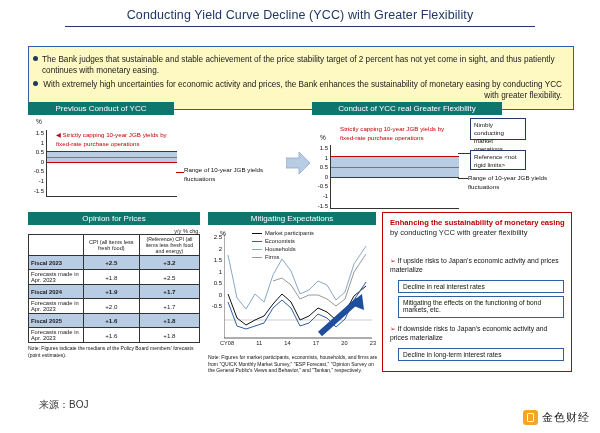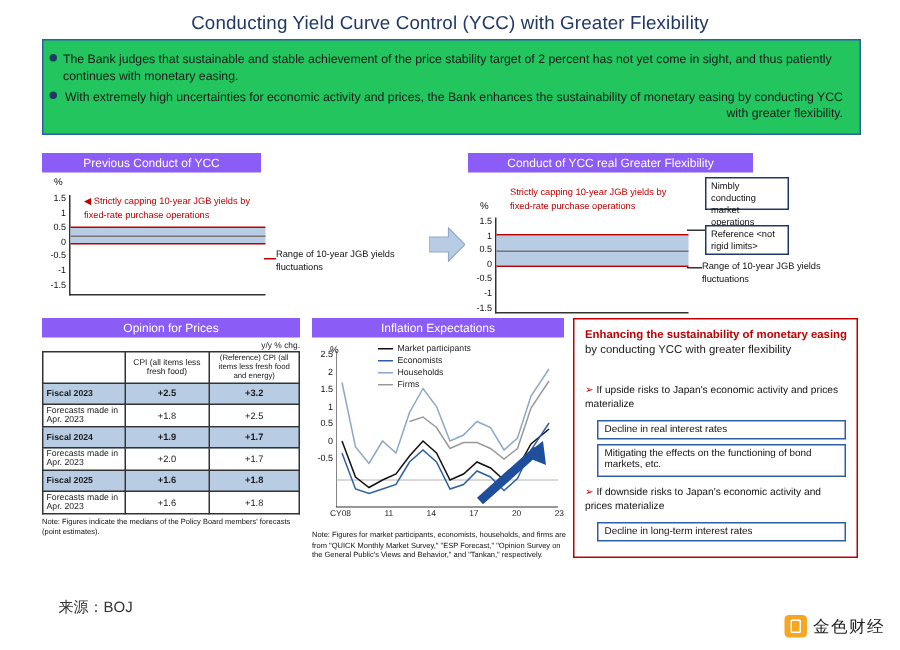--- a/index.html
+++ b/index.html
@@ -16,36 +16,36 @@
   .title{
     position:absolute;left:0;top:8px;width:600px;text-align:center;
     font-size:12.5px;color:#1f3864;letter-spacing:.1px;
   }
   .title-underline{
     position:absolute;left:65px;top:26px;width:470px;height:1px;background:#1f3864;
   }
 
   
   .bulletbox{
-    position:absolute;left:28px;top:26px;width:544px;height:62px;
-    border:1.2px solid #2e5fa3;background:#22c55e;
+    position:absolute;left:28px;top:46px;width:544px;height:62px;
+    border:1.2px solid #2e5fa3;background:#fef9c3;
   }
   .bullet{
     position:absolute;font-size:8.2px;line-height:11px;color:#1a1a1a;
   }
   .bullet .dot{
     position:absolute;left:-9px;top:2px;width:5px;height:5px;border-radius:50%;
     background:#1f3864;
   }
   .b1{left:13px;top:7px;width:520px;}
   .b2{left:13px;top:32px;width:520px;text-align:right;}
 
   
   .hdr{
-    position:absolute;background:#8b5cf6;color:#fff;font-size:8px;
+    position:absolute;background:#0f766e;color:#fff;font-size:8px;
     text-align:center;line-height:13px;height:13px;
   }
 
   
   .axis{position:absolute;font-size:6px;text-align:right;color:#111;line-height:9.6px;width:22px;}
   .pctlbl{position:absolute;font-size:6.5px;color:#111;}
 
   .chartbox{position:absolute;border-left:1px solid #333;border-bottom:1px solid #333;}
   .band{position:absolute;background:#b8cce4;}
   .bandline{position:absolute;height:1px;background:#c00000;}
@@ -99,21 +99,21 @@
   }
   .brand-sq{width:15px;height:15px;background:#f5a623;border-radius:3px;position:relative;}
   .brand-sq::after{content:"";position:absolute;left:4px;top:3px;width:7px;height:9px;border:1.6px solid #fff;border-radius:1px;box-sizing:border-box;}
   .brand-txt{font-size:11px;color:#222;letter-spacing:1px;}
 </style>
 </head>
 <body>
 
 <div class="page">
 
-  <div class="title">Conducting Yield Curve Control (YCC) with Greater Flexibility</div>
+  <div class="title">Conducting Yield Curve Decline (YCC) with Greater Flexibility</div>
   <div class="title-underline"></div>
 
   <div class="bulletbox">
     <div class="bullet b1">
       <span class="dot"></span>
       <span>The Bank judges that sustainable and stable achievement of the price stability target of 2 percent has not yet come in sight, and thus patiently continues with monetary easing.</span>
     </div>
     <div class="bullet b2">
       <span class="dot"></span>
       <span>With extremely high uncertainties for economic activity and prices, the Bank enhances the sustainability of monetary easing by conducting YCC with greater flexibility.</span>
@@ -219,21 +219,21 @@
       <tr>
         <td class="rowlbl">Forecasts made in Apr. 2023</td>
         <td>+1.6</td>
         <td>+1.8</td>
       </tr>
     </tbody>
       </table>
     <div class="tblnote">Note: Figures indicate the medians of the Policy Board members' forecasts (point estimates).</div>
   </div>
 
-  <div class="hdr" style="left:208px;top:212px;width:168px;">Inflation Expectations</div>
+  <div class="hdr" style="left:208px;top:212px;width:168px;">Mitigating Expectations</div>
 
   <div class="pctlbl" style="left:220px;top:230px;">%</div>
 
   <div class="legend" style="left:252px;top:229px;">
     <div><span class="sw" style="background:#111;"></span><span>Market participants</span></div>
     <div><span class="sw" style="background:#2e5fa3;"></span><span>Economists</span></div>
     <div><span class="sw" style="background:#8aa8c8;"></span><span>Households</span></div>
     <div><span class="sw" style="background:#999;"></span><span>Firms</span></div>
   </div>
 

